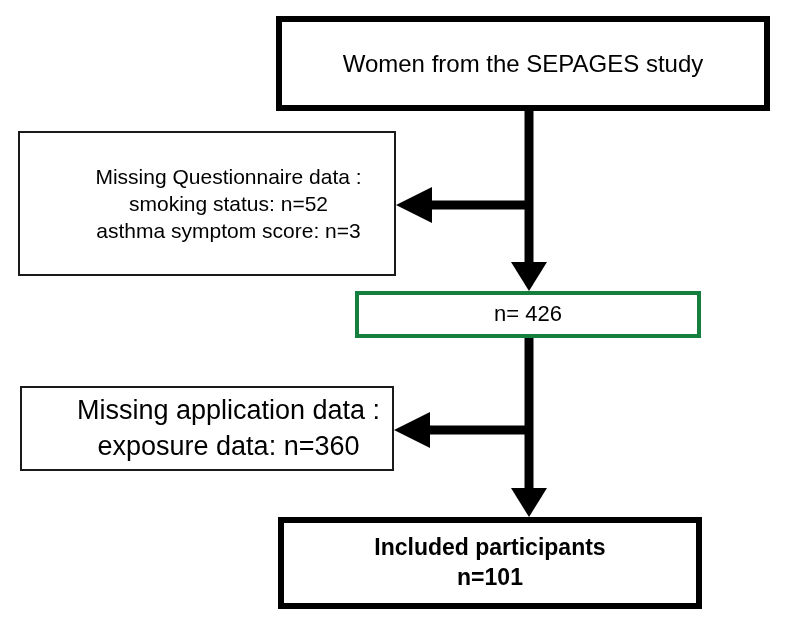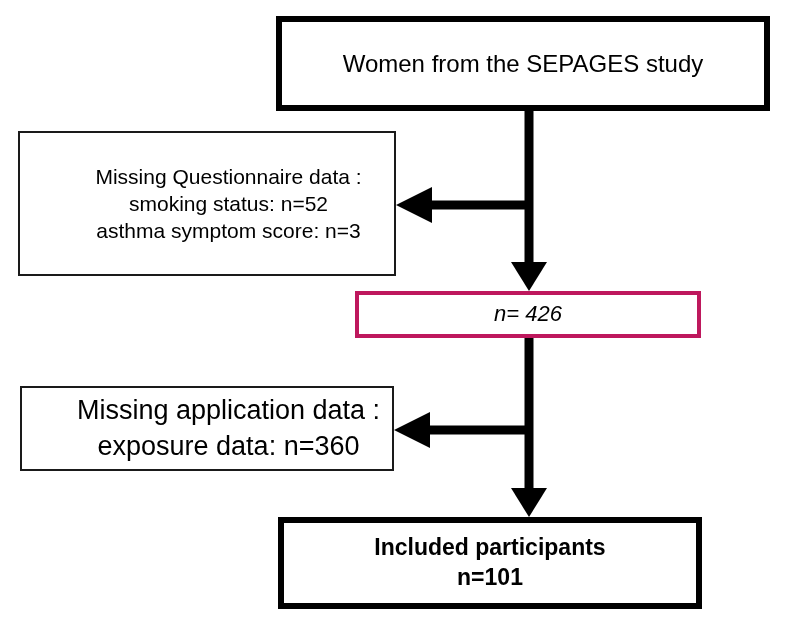--- a/index.html
+++ b/index.html
@@ -37,22 +37,21 @@
     white-space: nowrap;
     line-height: 1.30;
   }
 
   
   .node.primary {
     border: 6px solid #000000;
   }
   
   .node.intermediate {
-    border: 4px solid #be185d;
-    font-style: italic;
+    border: 4px solid #15803d;
   }
   
   .node.exclusion {
     border: 2px solid #1a1a1a;
     padding-left: 43px;
   }
 
   
   #node-enrolled {
     left: 276px; top: 16px; width: 494px; height: 95px;

